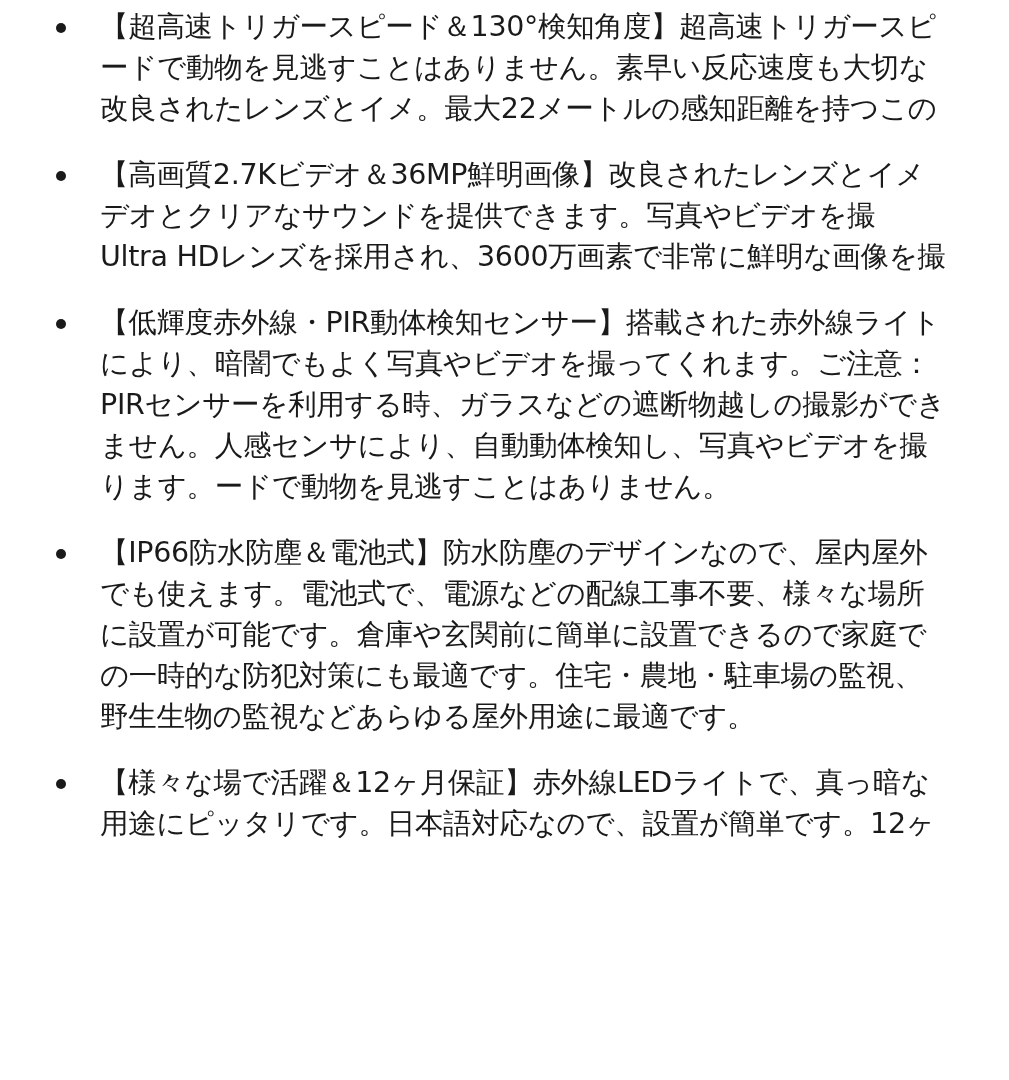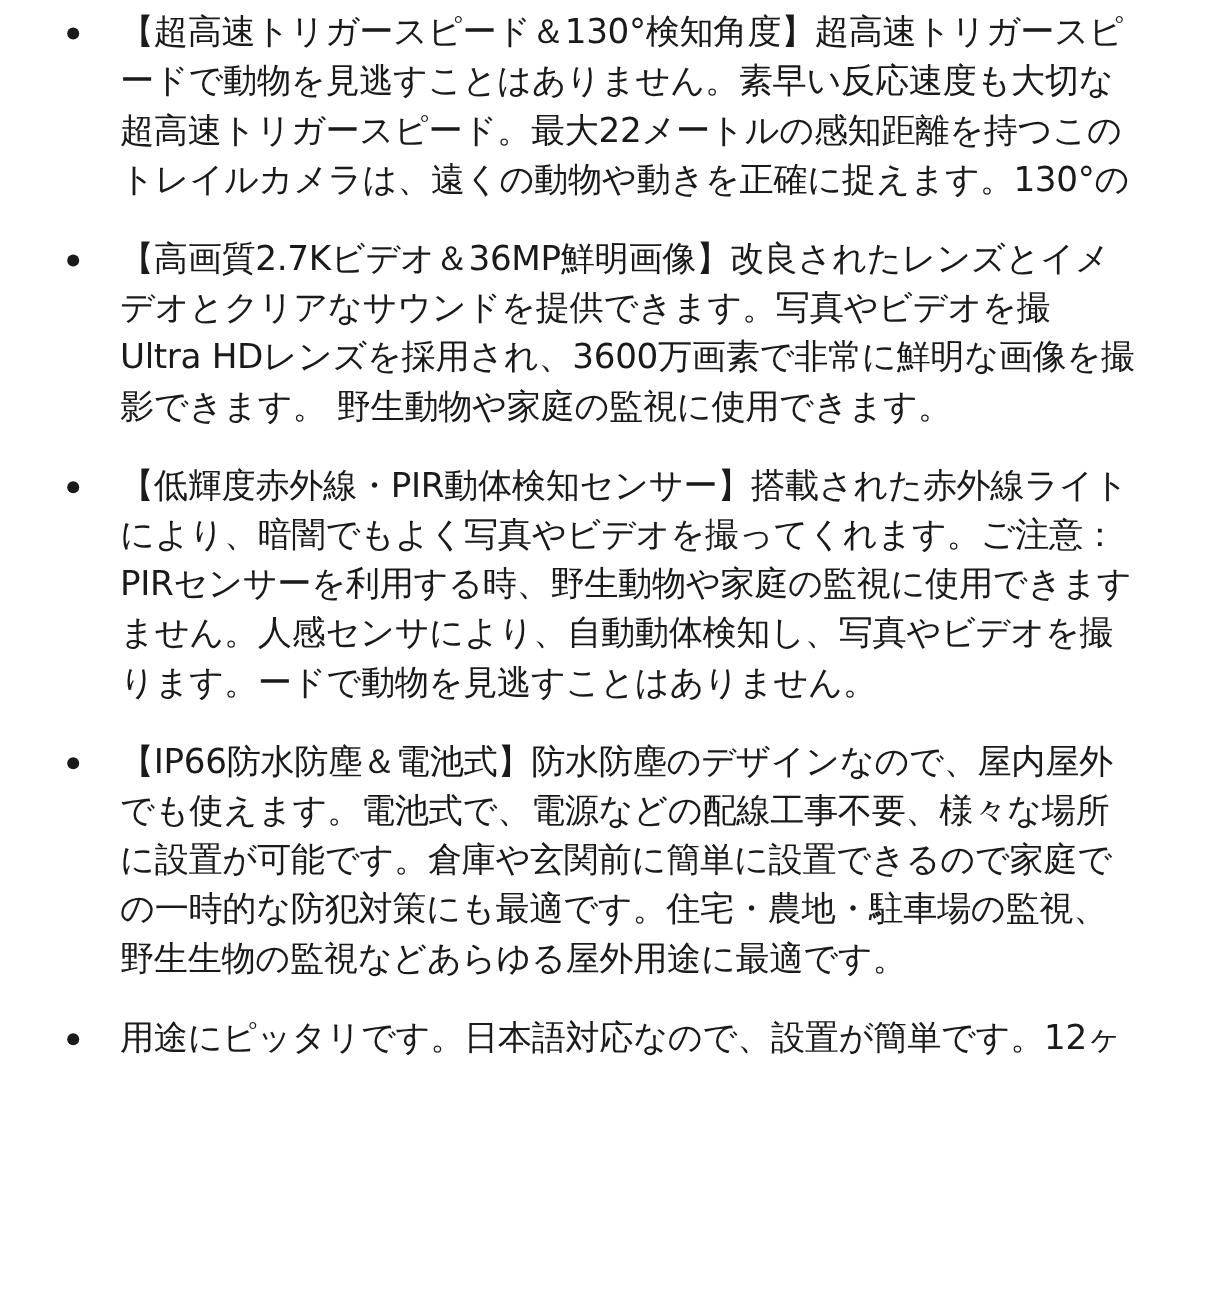--- a/index.html
+++ b/index.html
@@ -51,50 +51,49 @@
 </head>
 <body>
 
 <div class="doc">
   <ul class="features">
 
     <li class="feature">
       <span class="bullet"></span>
       <span class="line">【超高速トリガースピード＆130°検知角度】超高速トリガースピ</span>
       <span class="line">ードで動物を見逃すことはありません。素早い反応速度も大切な</span>
-      <span class="line">超高速トリガースピード。最大22メートルの感知距離を持つこの</span>
-      <span class="line">トレイルカメラは、遠くの動物や動きを正確に捉えます。130°の</span>
+      <span class="line">改良されたレンズとイメ。最大22メートルの感知距離を持つこの</span>
     </li>
 
     <li class="feature">
       <span class="bullet"></span>
       <span class="line">【高画質2.7Kビデオ＆36MP鮮明画像】改良されたレンズとイメ</span>
       <span class="line">デオとクリアなサウンドを提供できます。写真やビデオを撮</span>
       <span class="line">Ultra HDレンズを採用され、3600万画素で非常に鮮明な画像を撮</span>
-      <span class="line">影できます。 野生動物や家庭の監視に使用できます。</span>
     </li>
 
     <li class="feature">
       <span class="bullet"></span>
       <span class="line">【低輝度赤外線・PIR動体検知センサー】搭載された赤外線ライト</span>
       <span class="line">により、暗闇でもよく写真やビデオを撮ってくれます。ご注意：</span>
-      <span class="line">PIRセンサーを利用する時、野生動物や家庭の監視に使用できます</span>
+      <span class="line">PIRセンサーを利用する時、ガラスなどの遮断物越しの撮影ができ</span>
       <span class="line">ません。人感センサにより、自動動体検知し、写真やビデオを撮</span>
       <span class="line">ります。ードで動物を見逃すことはありません。</span>
     </li>
 
     <li class="feature">
       <span class="bullet"></span>
       <span class="line">【IP66防水防塵＆電池式】防水防塵のデザインなので、屋内屋外</span>
       <span class="line">でも使えます。電池式で、電源などの配線工事不要、様々な場所</span>
       <span class="line">に設置が可能です。倉庫や玄関前に簡単に設置できるので家庭で</span>
       <span class="line">の一時的な防犯対策にも最適です。住宅・農地・駐車場の監視、</span>
       <span class="line">野生生物の監視などあらゆる屋外用途に最適です。</span>
     </li>
 
     <li class="feature">
       <span class="bullet"></span>
+      <span class="line">【様々な場で活躍＆12ヶ月保証】赤外線LEDライトで、真っ暗な</span>
       <span class="line">用途にピッタリです。日本語対応なので、設置が簡単です。12ヶ</span>
 
     </li>
 
   </ul>
 </div>
 
 </body></html>

